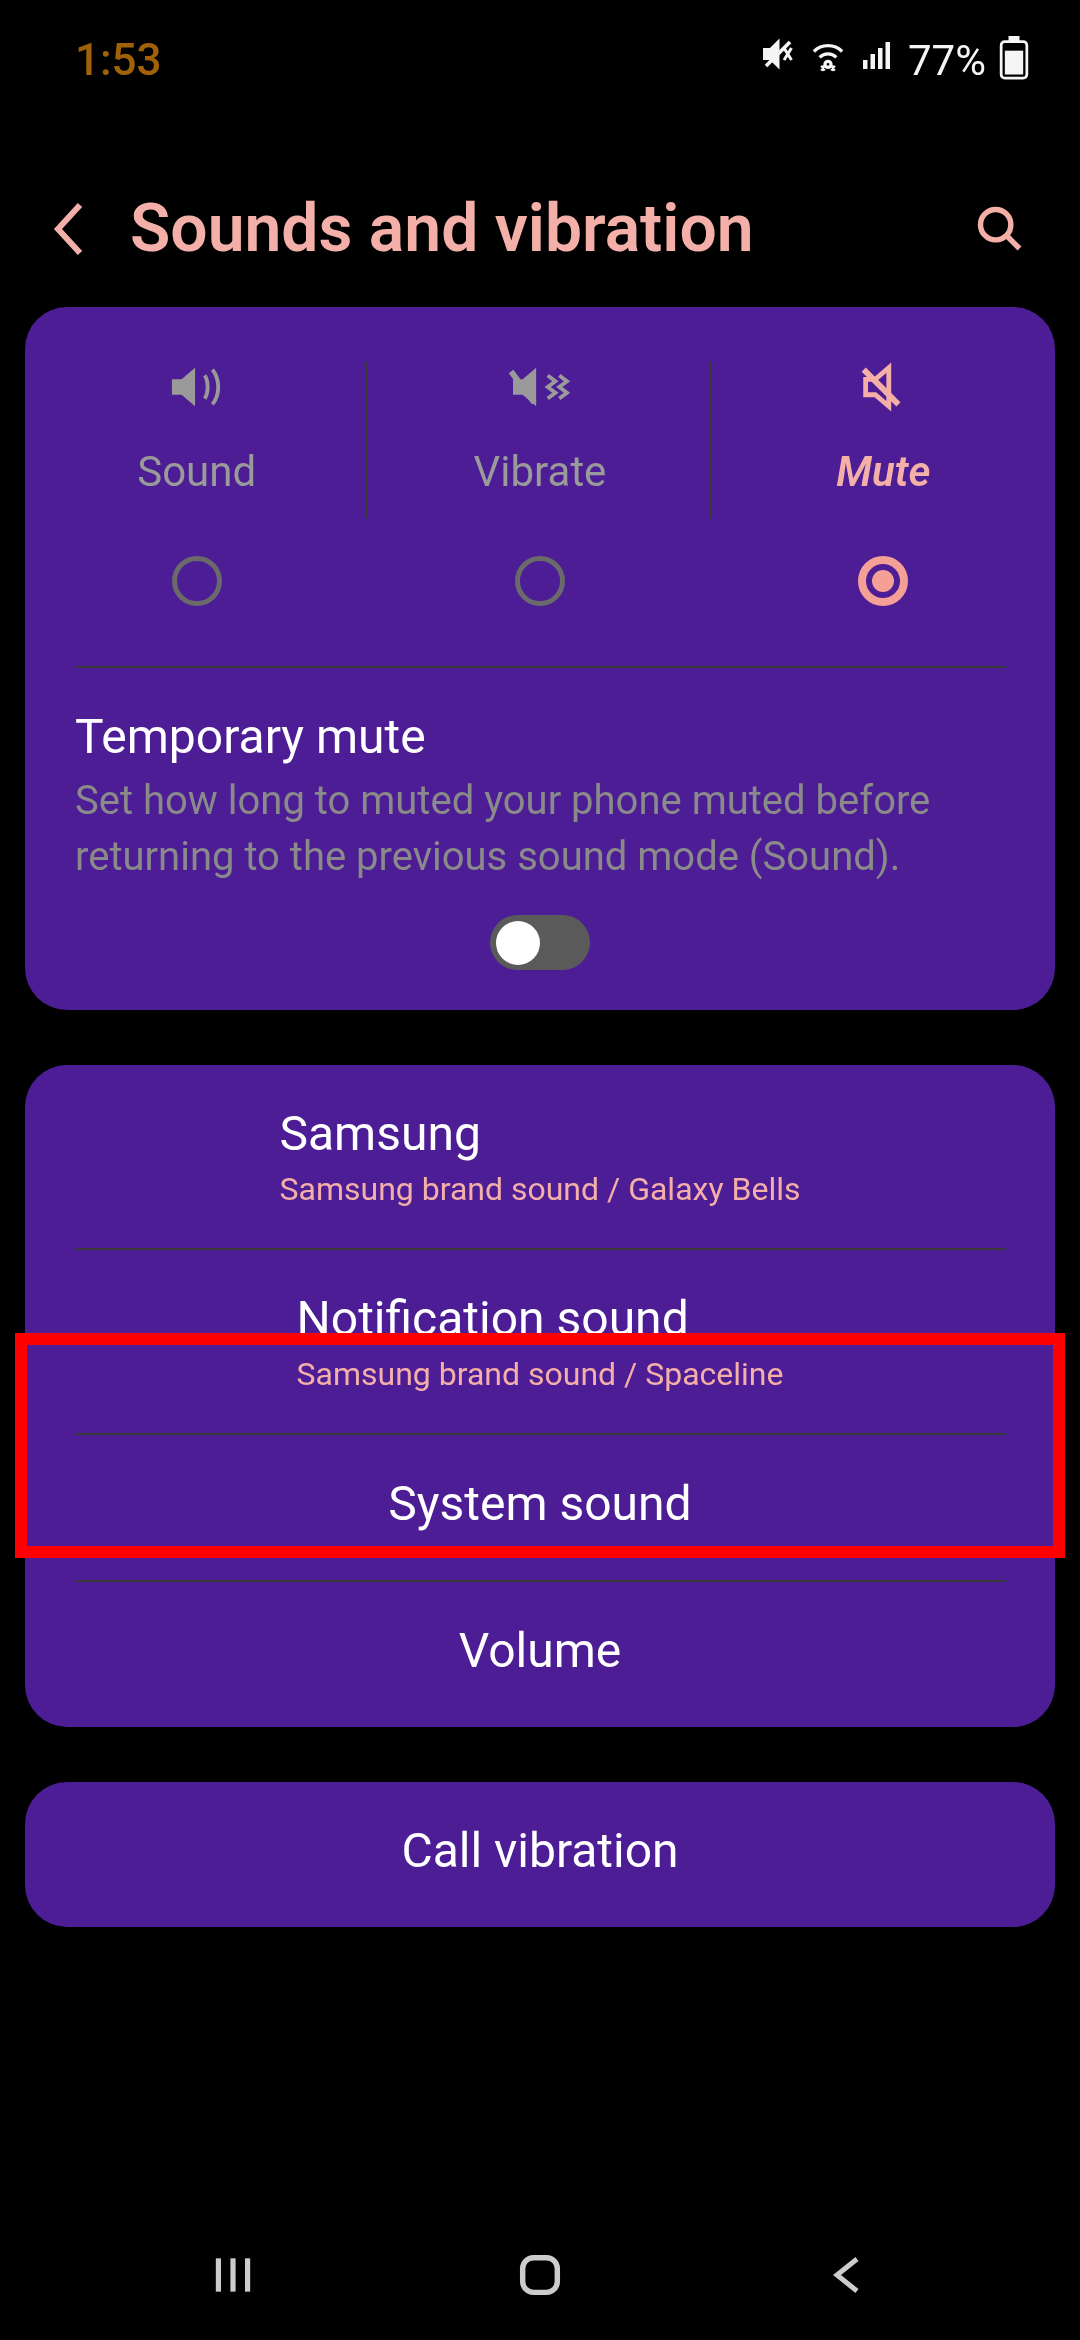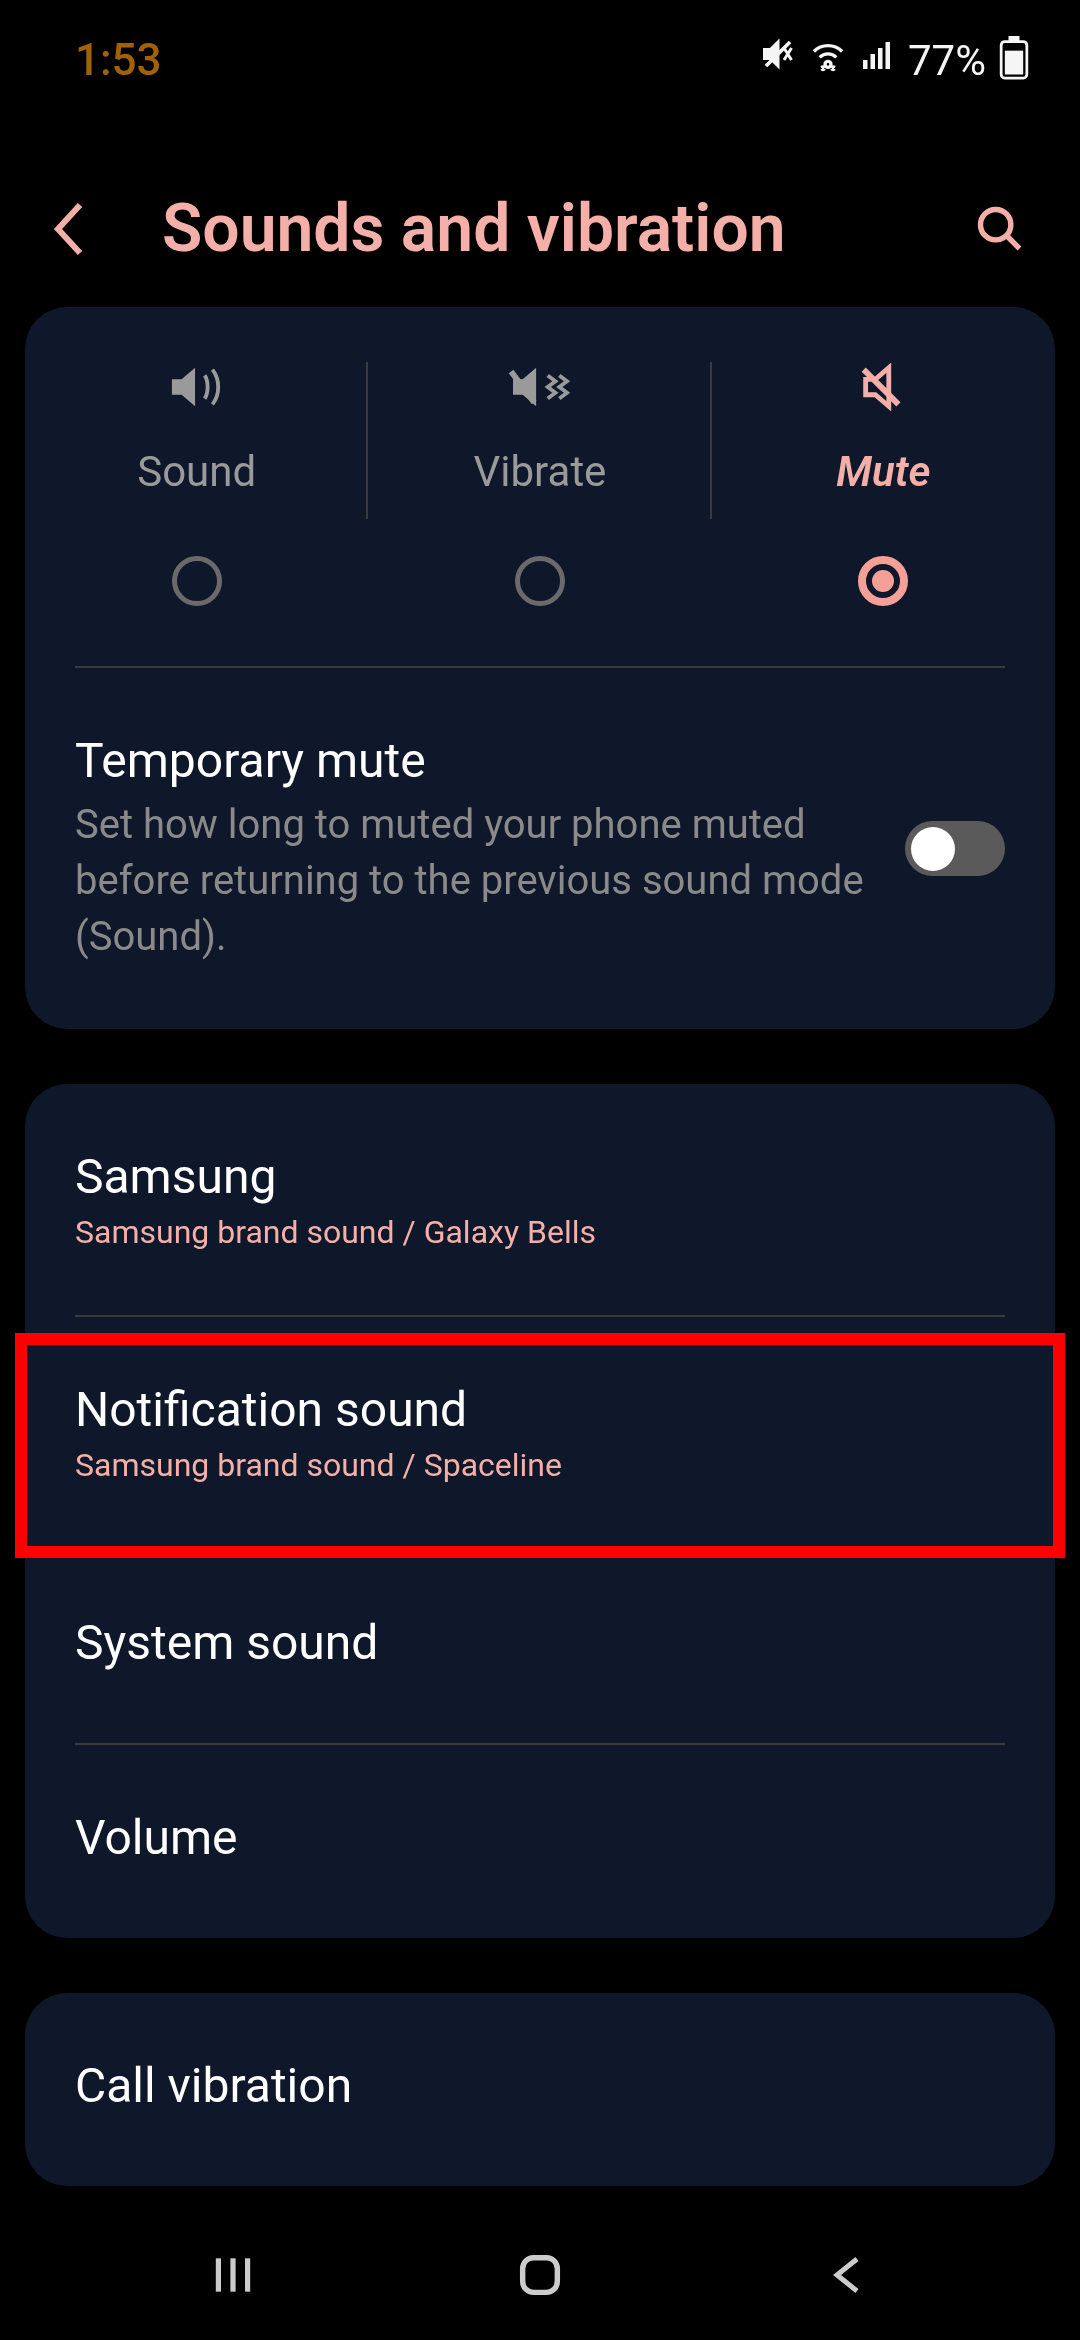--- a/index.html
+++ b/index.html
@@ -62,37 +62,36 @@
       justify-content: center;
       width: 60px;
       height: 60px;
     }
     
     .page-title {
       font-size: 66px;
       font-weight: 600;
       color: #f4b0a8;
       flex: 1;
-      margin-left: 32px;
     }
     
     .search-button {
       display: flex;
       align-items: center;
       justify-content: center;
       width: 60px;
       height: 60px;
     }
     
     .content {
       padding: 0 25px;
     }
     
     .card {
-      background: #0f172a;
+      background: #4c1d95;
       border-radius: 42px;
       margin-bottom: 55px;
       overflow: hidden;
     }
     
     .mode-selector {
       display: flex;
       padding: 50px 0 40px 0;
     }
     
@@ -157,25 +156,26 @@
       border-radius: 50%;
     }
     
     .card-divider {
       height: 2px;
       background: #3a3a3a;
       margin: 20px 50px 0 50px;
     }
     
     .setting-row {
-      padding: 64px 50px;
+      padding: 40px 50px;
       display: flex;
       align-items: center;
       justify-content: space-between;
       gap: 30px;
+      flex-direction: column;
     }
     
     .setting-content {
       flex: 1;
     }
     
     .setting-title {
       font-size: 48px;
       color: #fff;
       font-weight: 400;

